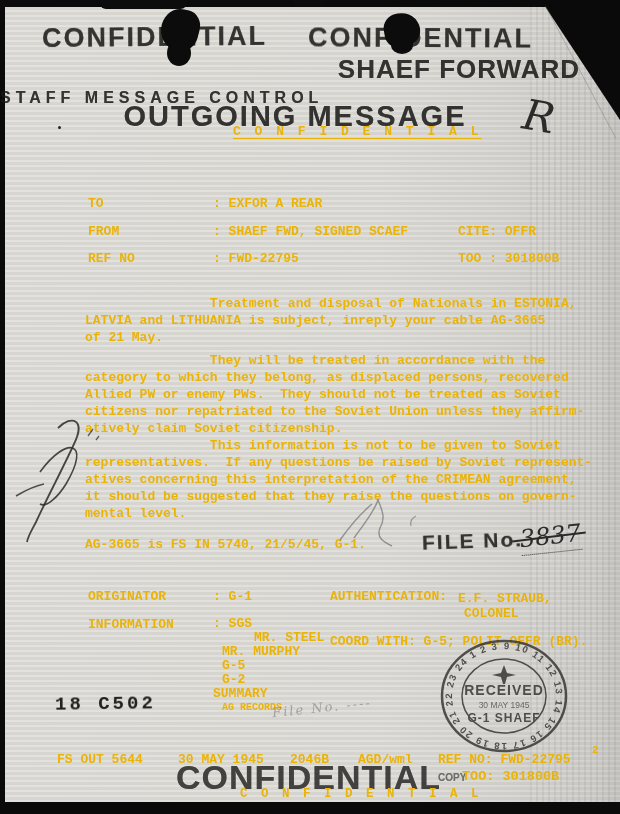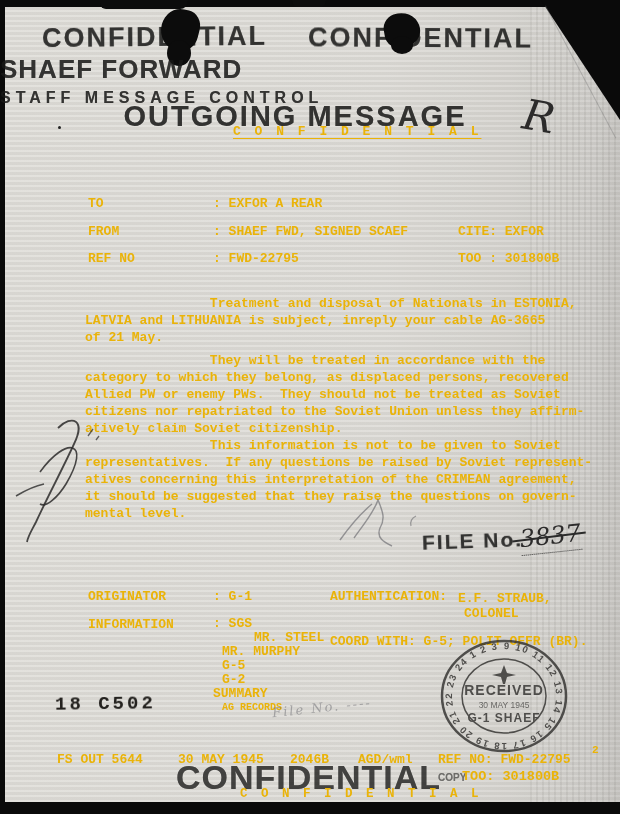--- a/index.html
+++ b/index.html
@@ -42,49 +42,50 @@
   <div class="blob" style="left:292px;top:0;width:34px;height:7px;border-radius:0 0 6px 6px;"></div>
 
   <div class="abs stamp rough" style="left:42px;top:22px;font-size:27px;letter-spacing:2px;transform:rotate(-.6deg);">CONFIDENTIAL</div>
   <div class="abs stamp rough" style="left:308px;top:23px;font-size:27px;letter-spacing:2px;transform:rotate(.3deg);">CONFIDENTIAL</div>
 
   <div class="blob" style="left:161px;top:9px;width:38px;height:42px;border-radius:55% 45% 50% 60%;transform:rotate(14deg);"></div>
   <div class="blob" style="left:167px;top:40px;width:24px;height:26px;border-radius:50%;"></div>
   <div class="blob" style="left:384px;top:13px;width:36px;height:34px;border-radius:48% 60% 52% 45%;transform:rotate(-10deg);"></div>
   <div class="blob" style="left:391px;top:36px;width:22px;height:18px;border-radius:50%;"></div>
 
-  <div class="abs stamp" style="left:0;top:54px;width:580px;text-align:left;font-size:26px;letter-spacing:1px;">SHAEF FORWARD</div>
+  <div class="abs stamp" style="left:0;top:54px;width:580px;text-align:right;font-size:26px;letter-spacing:1px;">SHAEF FORWARD</div>
   <div class="abs stamp" style="left:0;top:89px;width:600px;text-align:left;font-size:16px;letter-spacing:5px;">STAFF MESSAGE CONTROL</div>
   <div class="abs stamp" style="left:0;top:100px;width:590px;text-align:center;font-size:29px;letter-spacing:2px;">OUTGOING MESSAGE</div>
   <div class="abs mono uline" style="left:233px;top:124px;font-size:13px;letter-spacing:3px;">C O N F I D E N T I A L</div>
   <div class="abs hand" style="left:523px;top:92px;font-size:42px;transform:rotate(10deg);font-weight:400;">R</div>
   <div class="abs" style="left:58px;top:126px;width:3px;height:3px;background:#222;border-radius:50%;"></div>
 
   <div class="abs mono" style="left:88px;top:196px;font-size:13px;">TO</div>
   <div class="abs mono" style="left:213px;top:196px;font-size:13px;">: EXFOR A REAR</div>
   <div class="abs mono" style="left:88px;top:224px;font-size:13px;">FROM</div>
   <div class="abs mono" style="left:213px;top:224px;font-size:13px;">: SHAEF FWD, SIGNED SCAEF</div>
-  <div class="abs mono" style="left:458px;top:224px;font-size:13px;">CITE: EXFOR</div>
+  <div class="abs mono" style="left:458px;top:224px;font-size:13px;">CITE: OFFR</div>
   <div class="abs mono" style="left:88px;top:251px;font-size:13px;">REF NO</div>
   <div class="abs mono" style="left:213px;top:251px;font-size:13px;">: FWD-22795</div>
   <div class="abs mono" style="left:458px;top:251px;font-size:13px;">TOO : 301800B</div>
 
   <div class="abs mono pre" style="left:85px;top:295px;font-size:13px;line-height:17px;width:520px;">                Treatment and disposal of Nationals in ESTONIA,
 LATVIA and LITHUANIA is subject, inreply your cable AG-3665
 of 21 May.</div>
   <div class="abs mono pre" style="left:85px;top:352px;font-size:13px;line-height:17px;width:520px;">                They will be treated in accordance with the
 category to which they belong, as displaced persons, recovered
 Allied PW or enemy PWs.  They should not be treated as Soviet
 citizens nor repatriated to the Soviet Union unless they affirm-
 atively claim Soviet citizenship.</div>
   <div class="abs mono pre" style="left:85px;top:437px;font-size:13px;line-height:17px;width:520px;">                This information is not to be given to Soviet
 representatives.  If any questions be raised by Soviet represent-
 atives concerning this interpretation of the CRIMEAN agreement,
 it should be suggested that they raise the questions on govern-
 mental level.</div>
+  <div class="abs mono" style="left:85px;top:537px;font-size:13px;">AG-3665 is FS IN 5740, 21/5/45, G-1.</div>
 
   <div class="abs stamp rough" style="left:422px;top:529px;font-size:21px;letter-spacing:2px;transform:rotate(-2deg);">FILE No.</div>
   <div class="abs hand" style="left:520px;top:522px;font-size:24px;transform:rotate(-6deg);border-bottom:1px dotted #333;padding-bottom:2px;">3837</div>
   <div class="abs" style="left:512px;top:536px;width:74px;height:2px;background:#2a2a2a;transform:rotate(-7deg);"></div>
 
   <div class="abs mono" style="left:88px;top:589px;font-size:13px;">ORIGINATOR</div>
   <div class="abs mono" style="left:213px;top:589px;font-size:13px;">: G-1</div>
   <div class="abs mono" style="left:330px;top:589px;font-size:13px;">AUTHENTICATION:</div>
   <div class="abs mono" style="left:458px;top:591px;font-size:13px;">E.F. STRAUB,</div>
   <div class="abs mono" style="left:464px;top:606px;font-size:13px;">COLONEL</div>

